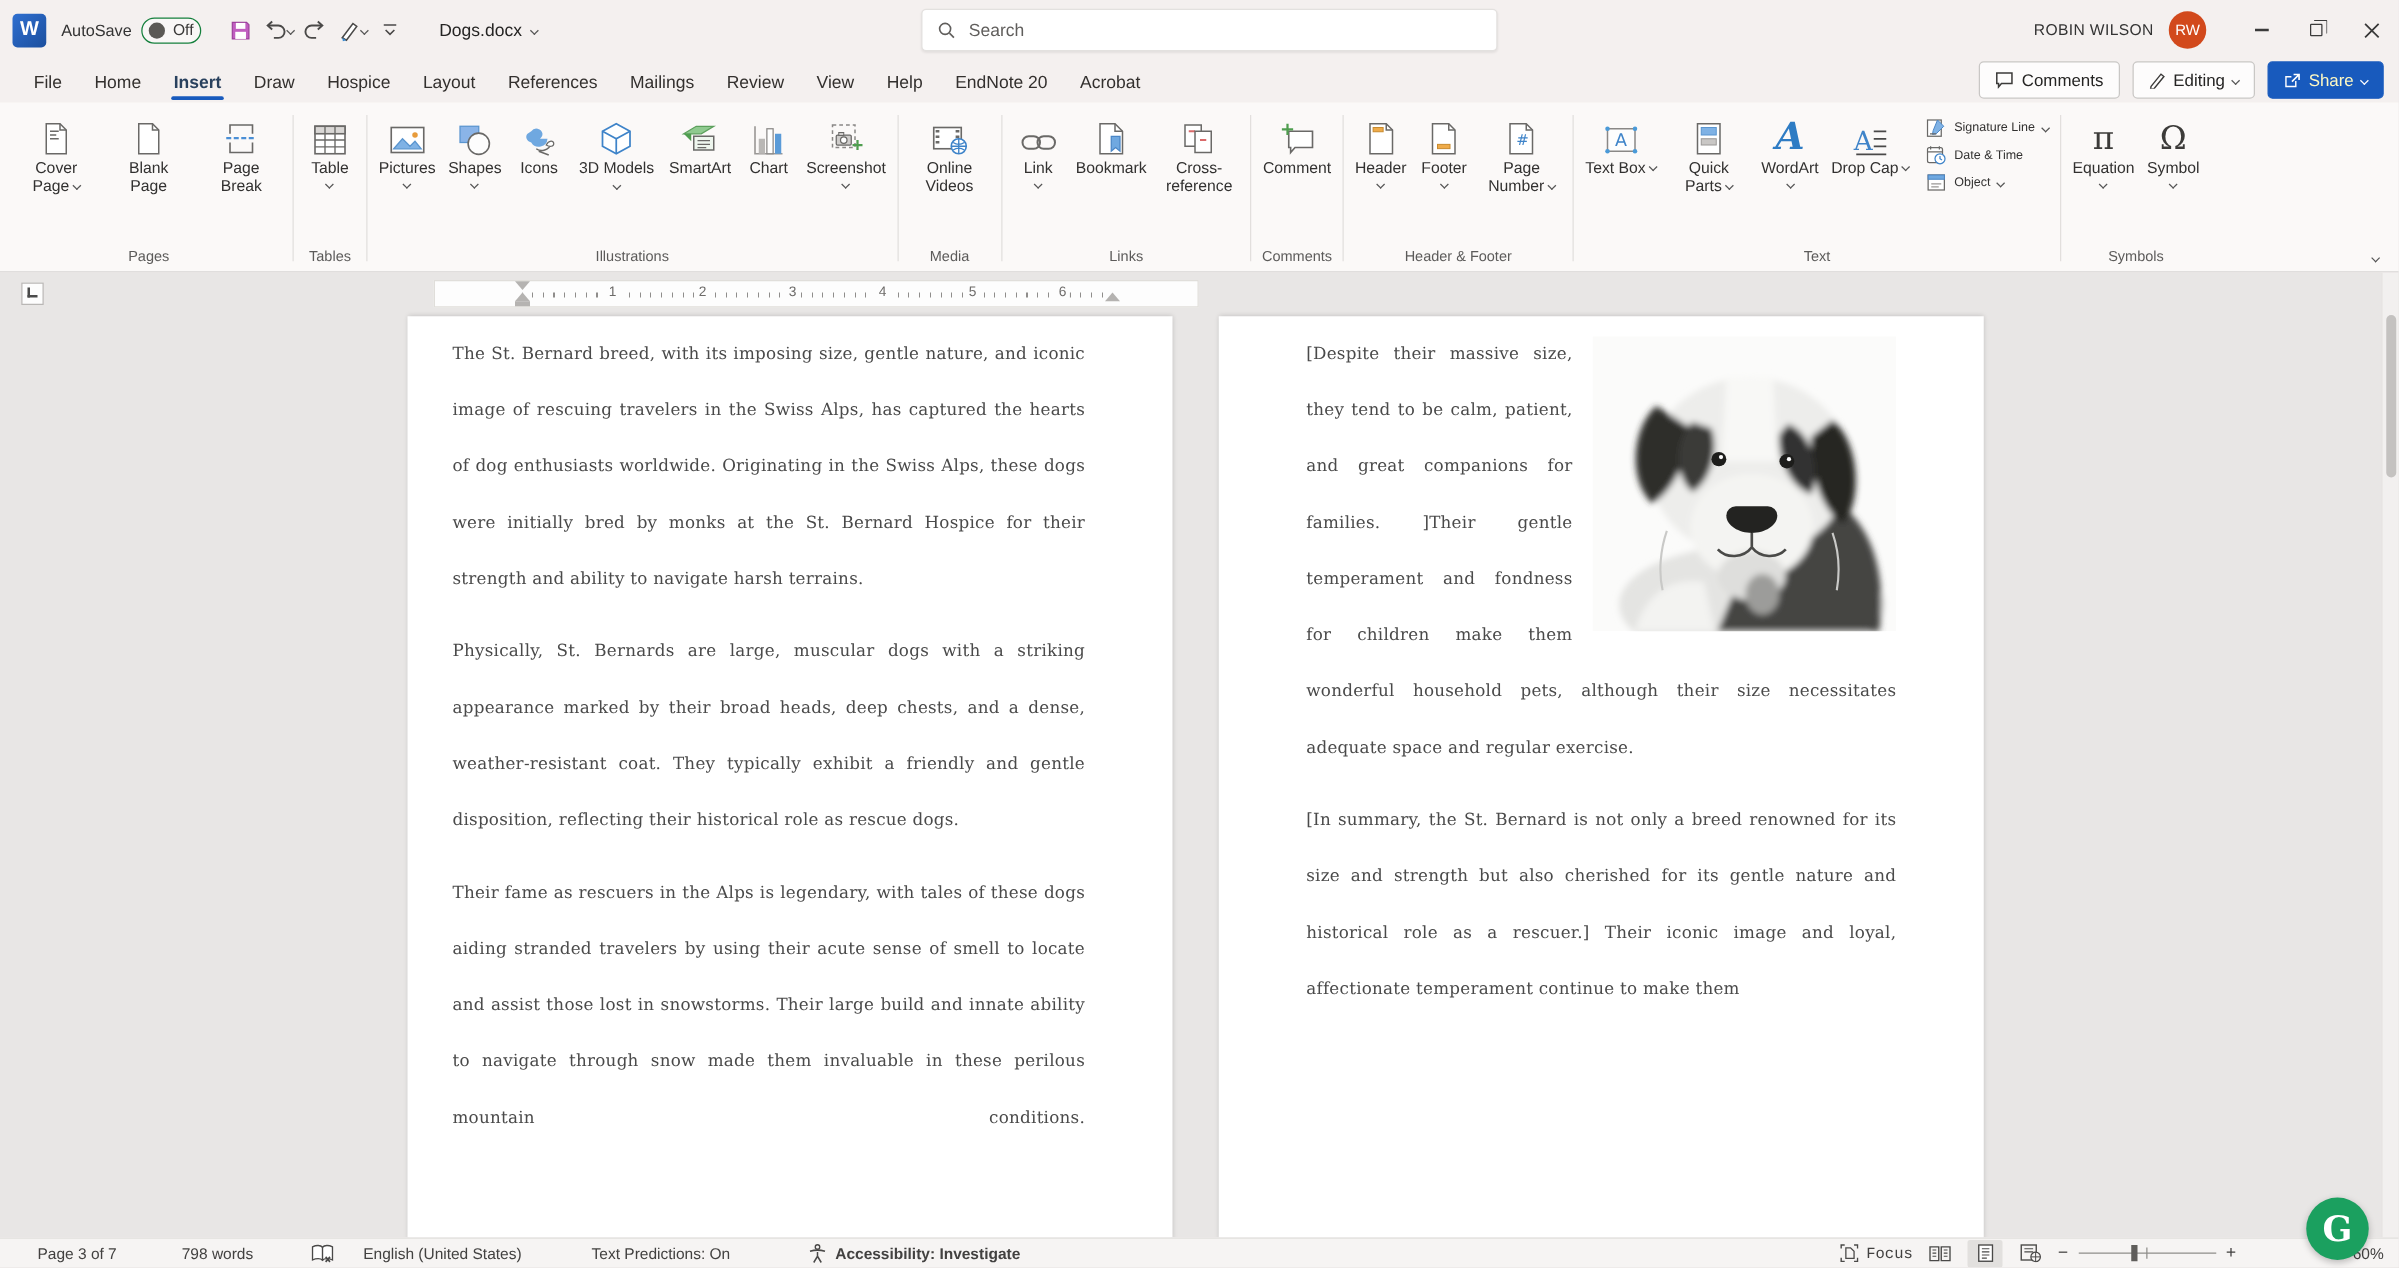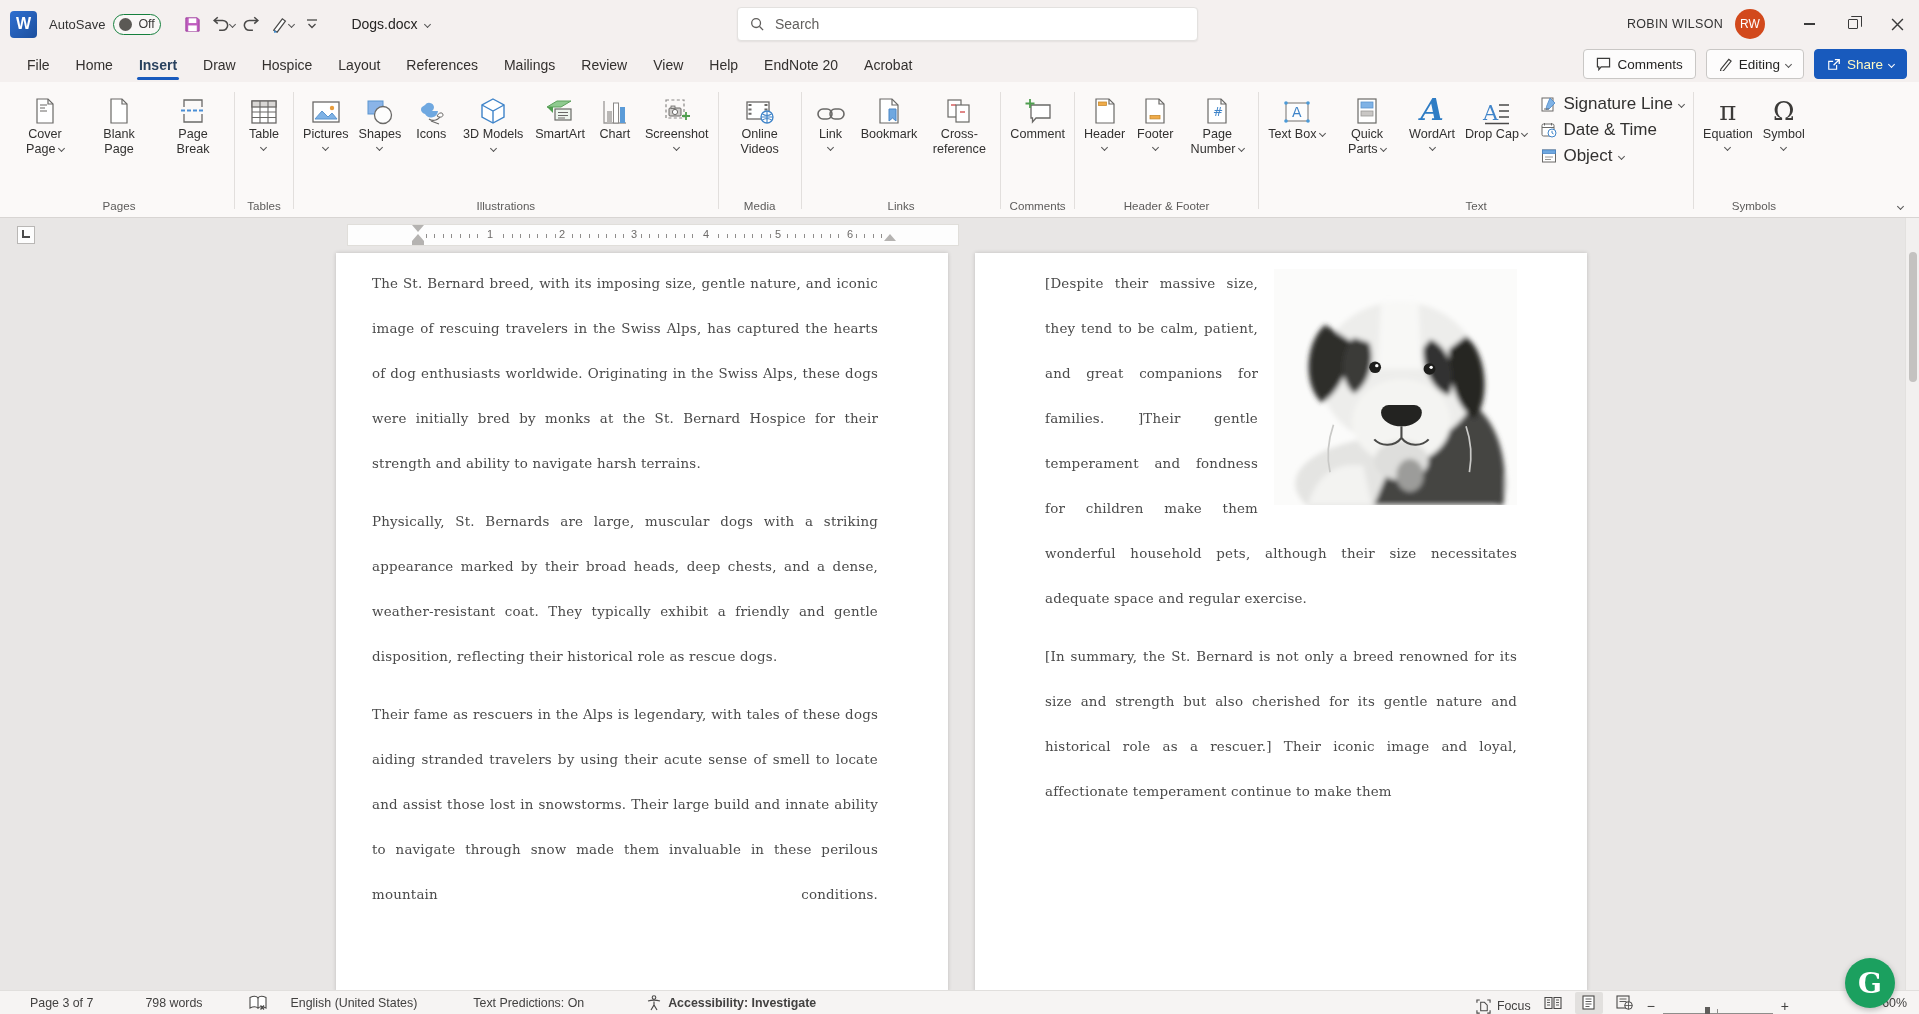--- a/index.html
+++ b/index.html
@@ -45,53 +45,53 @@
   .rgroup { display:flex; flex-direction:column; align-items:center; padding:0 3px; }
   .ritems { display:flex; align-items:flex-start; flex:1; gap:2px; padding-top:2px; }
   .rglabel { font-size:11.6px; color:#5c5b5a; padding:2px 0 5px; white-space:nowrap; }
   .rdiv { width:1px; background:#e2dfdd; margin:6px 2px 8px; }
   .rbtn { display:flex; flex-direction:column; align-items:center; padding:5px 4px 2px; min-width:48px; border-radius:3px; }
   .ric { height:34px; display:flex; align-items:flex-end; justify-content:center; padding-bottom:2px; }
   .rtx { font-size:12.6px; color:#323130; text-align:center; line-height:15px; max-width:64px; }
   .glyph-ic { font-size:26px; color:#3c3b39; line-height:28px; font-family:"DejaVu Serif", serif; }
   .wordart-a { font-size:30px; color:#2e7cc4; font-style:italic; font-weight:bold; font-family:"DejaVu Serif", serif; line-height:30px; }
   .smallcol { display:flex; flex-direction:column; gap:6px; padding:6px 4px 0 8px; }
-  .sbtn { display:flex; align-items:center; gap:6px; font-size:17px; color:#323130; white-space:nowrap; }
+  .sbtn { display:flex; align-items:center; gap:6px; font-size:10px; color:#323130; white-space:nowrap; }
   .collapse-chv { position:absolute; right:16px; bottom:8px; }
 
   
   .docarea { flex:1; position:relative; background:#e8e6e5; overflow:hidden; }
   .tabselector { position:absolute; left:17px; top:8px; width:18px; height:18px; background:#fdfdfd; border:1px solid #b9b7b5; display:flex; align-items:center; justify-content:center; }
   .tabselector span { width:8px; height:8px; border-left:2px solid #4a4a4a; border-bottom:2px solid #4a4a4a; margin-top:-2px; }
   .ruler { position:absolute; left:347px; top:6px; width:612px; height:22px; background:#fdfdfd; border:1px solid #e0deda; }
   .ruler-ticks { position:absolute; left:70px; right:70px; top:9px; height:4px;
     background:repeating-linear-gradient(to right, transparent 0, transparent 7.6px, #8f8d8b 7.6px, #8f8d8b 8.6px); }
   .rnum { position:absolute; top:3px; font-size:11px; color:#6d6b69; background:#fdfdfd; padding:0 3px; transform:translateX(-50%); }
   .ind-top { position:absolute; left:64px; top:0; width:0; height:0; border-left:6px solid transparent; border-right:6px solid transparent; border-top:7px solid #b5b3b1; }
   .ind-bot { position:absolute; left:64px; top:9px; width:0; height:0; border-left:6px solid transparent; border-right:6px solid transparent; border-bottom:7px solid #b5b3b1; }
   .ind-box { position:absolute; left:64px; top:16px; width:12px; height:4px; background:#b5b3b1; }
   .ind-right { position:absolute; right:62px; top:9px; width:0; height:0; border-left:6px solid transparent; border-right:6px solid transparent; border-bottom:7px solid #b5b3b1; }
 
   .page { position:absolute; top:35px; width:612px; height:739px; background:#fff; box-shadow:0 0 4px rgba(0,0,0,.18); padding:8px 70px 0; }
-  .page-left { left:336px;padding-left:36px; }
+  .page-left { left:326px;padding-left:36px; }
   .page-right { left:975px; }
   .page p { font-family:"DejaVu Serif", serif; font-size:13.4px; color:#4a4a4a; line-height:45px; text-align:justify; margin-bottom:13px; letter-spacing:.2px; }
   .stretch-last { text-align-last:justify; }
   .dogimg { float:right; width:243px; height:236px; margin:8px 0 10px 16px; }
   .vscroll { position:absolute; right:0; top:0; bottom:0; width:14px; background:#f2f0ef; border-left:1px solid #e3e1df; }
   .vthumb { position:absolute; left:3px; top:34px; width:8px; height:130px; border-radius:4px; background:#c4c2c0; }
 
   .grammarly { position:absolute; right:24px; top:958px; width:50px; height:50px; border-radius:50%; background:#1ba05f; box-shadow:0 2px 6px rgba(0,0,0,.25); display:flex; align-items:center; justify-content:center; z-index:20; }
   .grammarly span { color:#fff; font-size:28px; font-weight:bold; font-family:"DejaVu Serif", serif; }
 
   
   .statusbar { height:24px; background:#f6f4f3; border-top:1px solid #e1dfdd; display:flex; align-items:center; font-size:12.4px; color:#424140; flex:none; padding:0 10px 0 30px; position:relative; z-index:5; }
   .sb-item { display:flex; align-items:center; gap:6px; white-space:nowrap; }
   .sb-left { display:flex; align-items:center; }
-  .sb-right { margin-left:auto; display:flex; align-items:flex-end; gap:8px; padding-right:120px; }
+  .sb-right { margin-left:auto; display:flex; align-items:center; gap:8px; padding-right:120px;font-family:Liberation Mono, monospace; }
   .viewbtn { width:28px; height:22px; display:flex; align-items:center; justify-content:center; border-radius:2px; }
   .viewbtn.active { background:#e2e0de; }
   .ztrack { position:relative; width:110px; height:1px; background:#8f8d8b; }
   .zthumb { position:absolute; left:42px; top:-6px; width:5px; height:13px; background:#5f5d5b; }
   .zmid { position:absolute; left:54px; top:-4px; width:1px; height:9px; background:#8f8d8b; }
   .zsign { font-size:14px; color:#424140; }
 </style>
 </head>
 <body>
 

